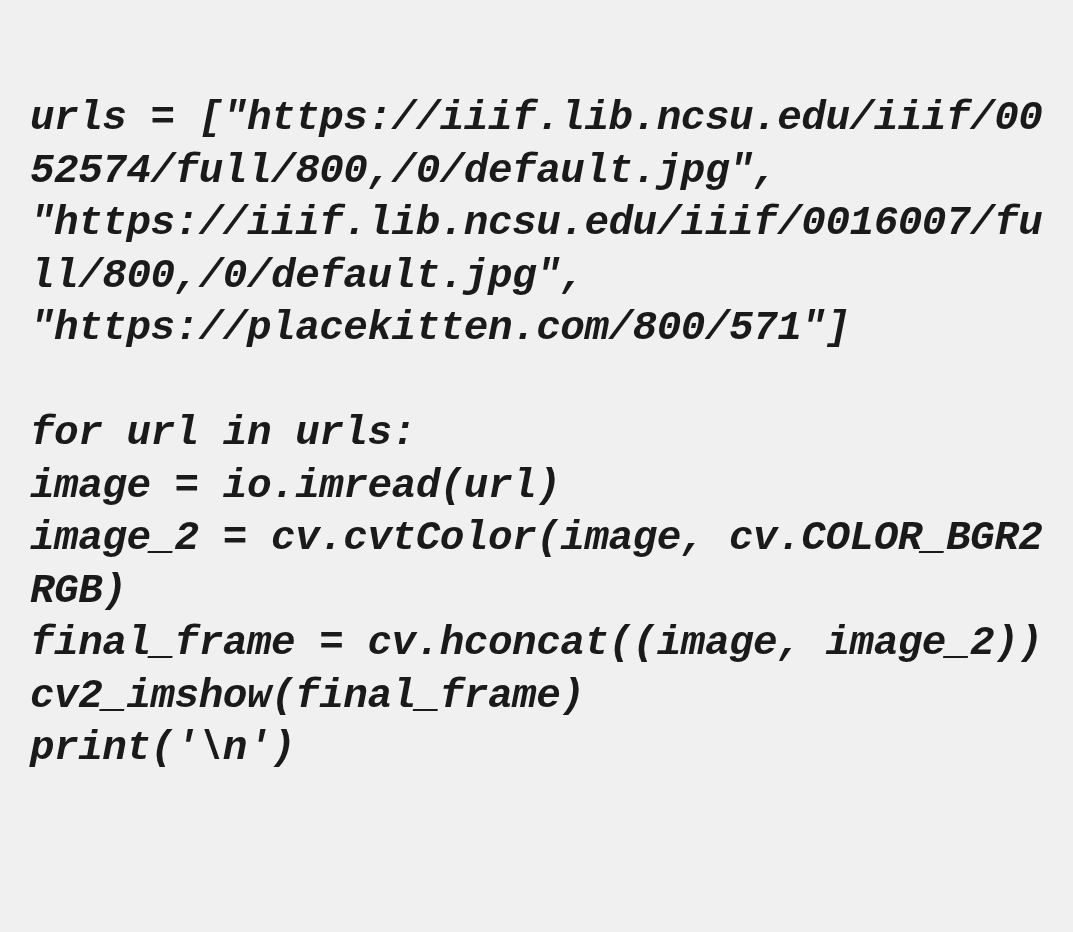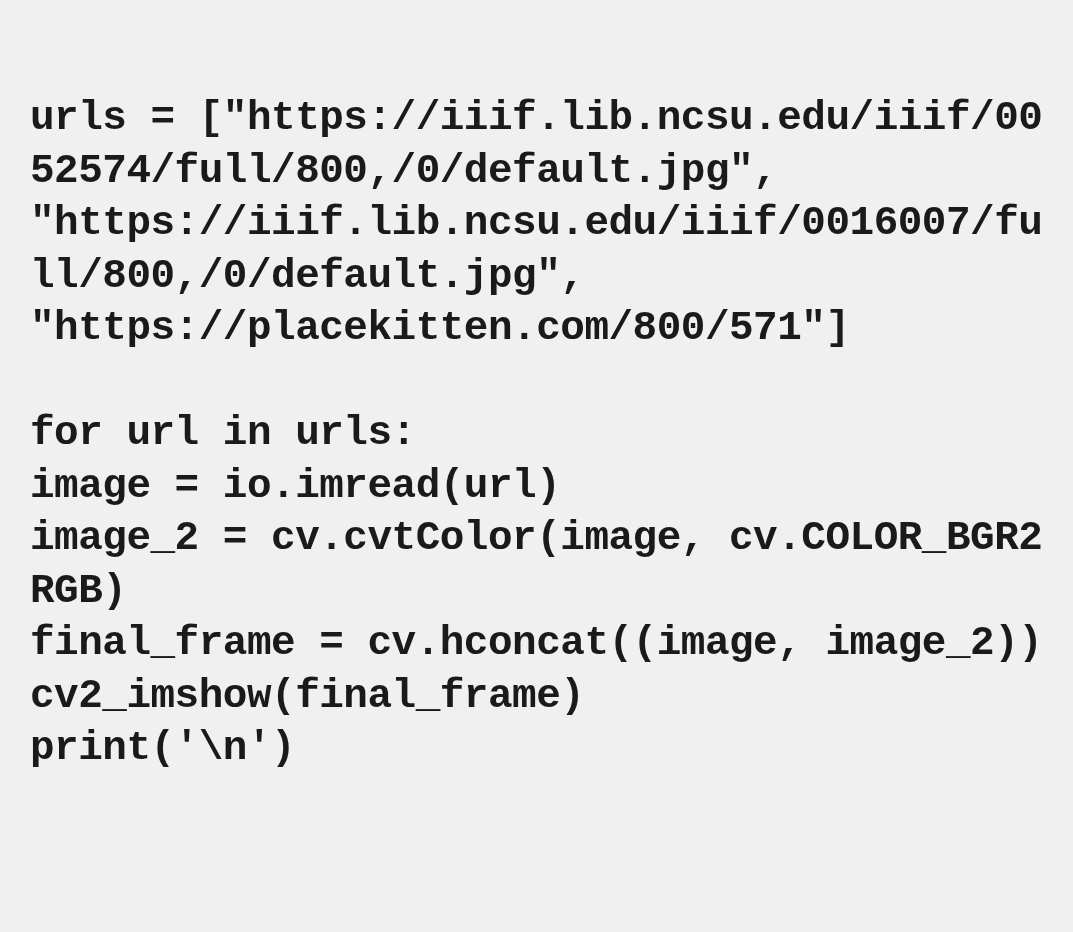--- a/index.html
+++ b/index.html
@@ -1,18 +1,19 @@
 <!DOCTYPE html>
 <html><head>
   <meta charset="utf-8">
   <style>
     * {
       margin: 0;
       padding: 0;
       box-sizing: border-box;
+      font-style: italic;
     }
     body {
       background-color: #f0f0f0;
       width: 1073px;
       height: 932px;
       padding: 40px 30px;
       font-family: "Courier New", Courier, monospace;
       font-weight: bold;
       font-size: 41px;
       line-height: 1.28;

